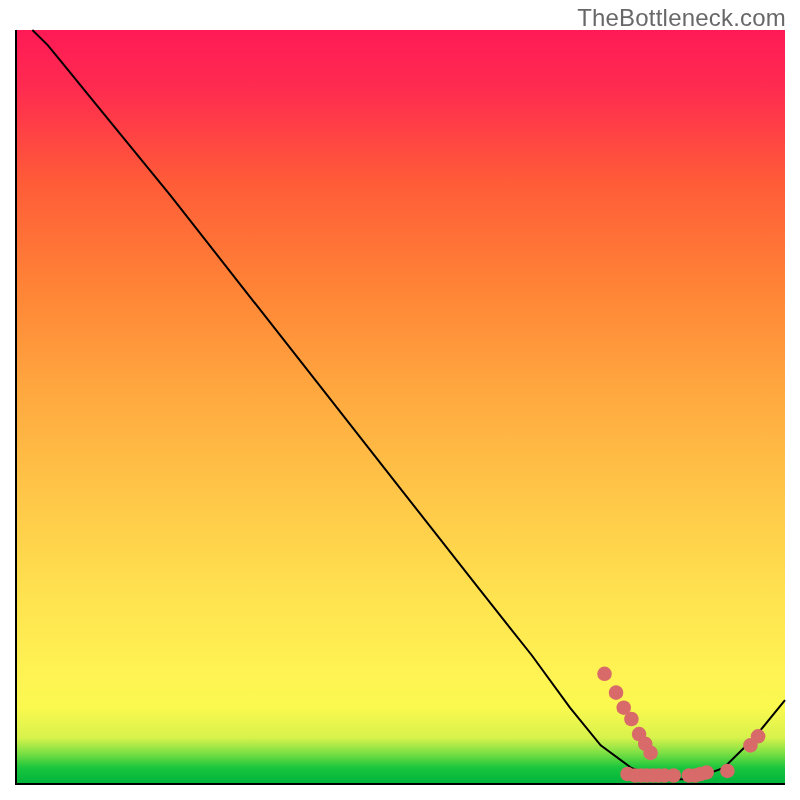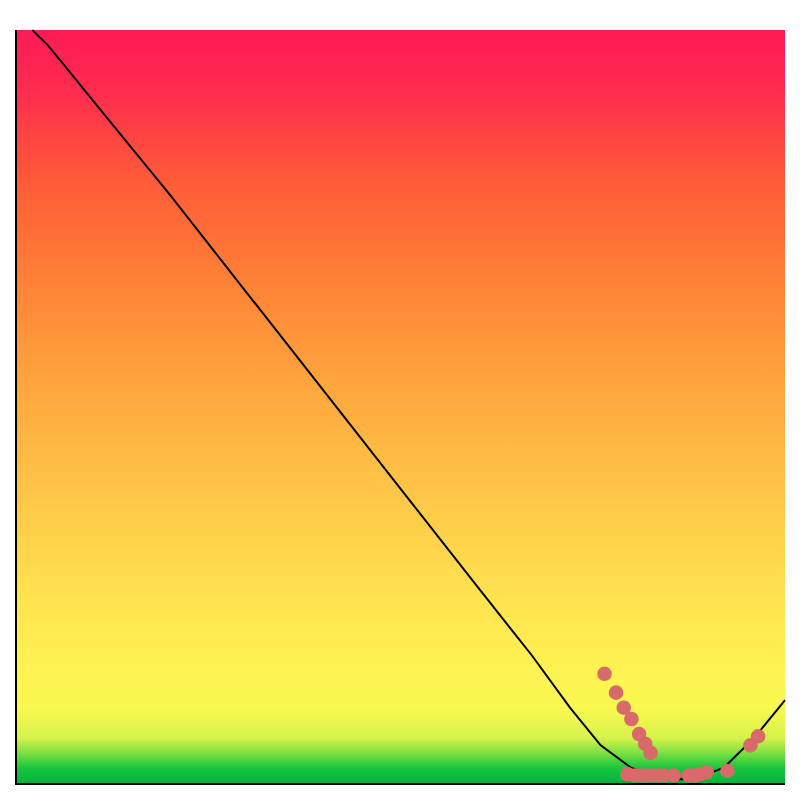--- a/index.html
+++ b/index.html
@@ -60,20 +60,21 @@
     inset: 0;
     width: 100%;
     height: 100%;
     overflow: visible;
   }
 </style>
 </head>
 <body>
 
 <div class="outer">
+  <div class="watermark">TheBottleneck.com</div>
 
   <div class="plot-area">
     <div class="gradient"></div>
     <svg class="curve" viewBox="0 0 100 100" preserveAspectRatio="none">
       <path id="curve-path" fill="none" stroke-width="2" vector-effect="non-scaling-stroke" d="M2.00 0.00 L4.00 2.00 L6.00 4.50 L10.00 9.50 L20.00 22.00 L30.00 35.00 L40.00 48.00 L50.00 61.00 L60.00 74.00 L67.00 83.00 L72.00 90.00 L76.00 95.00 L80.00 98.00 L84.00 99.50 L88.00 99.50 L92.00 98.00 L96.00 94.00 L100.00 89.00" stroke="#000000"></path>
       <g id="markers">
           <ellipse cx="76.5" cy="85.5" rx="0.95" ry="0.97" fill="#d86a6a"></ellipse>
           <ellipse cx="78" cy="88" rx="0.95" ry="0.97" fill="#d86a6a"></ellipse>
           <ellipse cx="79" cy="90" rx="0.95" ry="0.97" fill="#d86a6a"></ellipse>
           <ellipse cx="80" cy="91.5" rx="0.95" ry="0.97" fill="#d86a6a"></ellipse>

